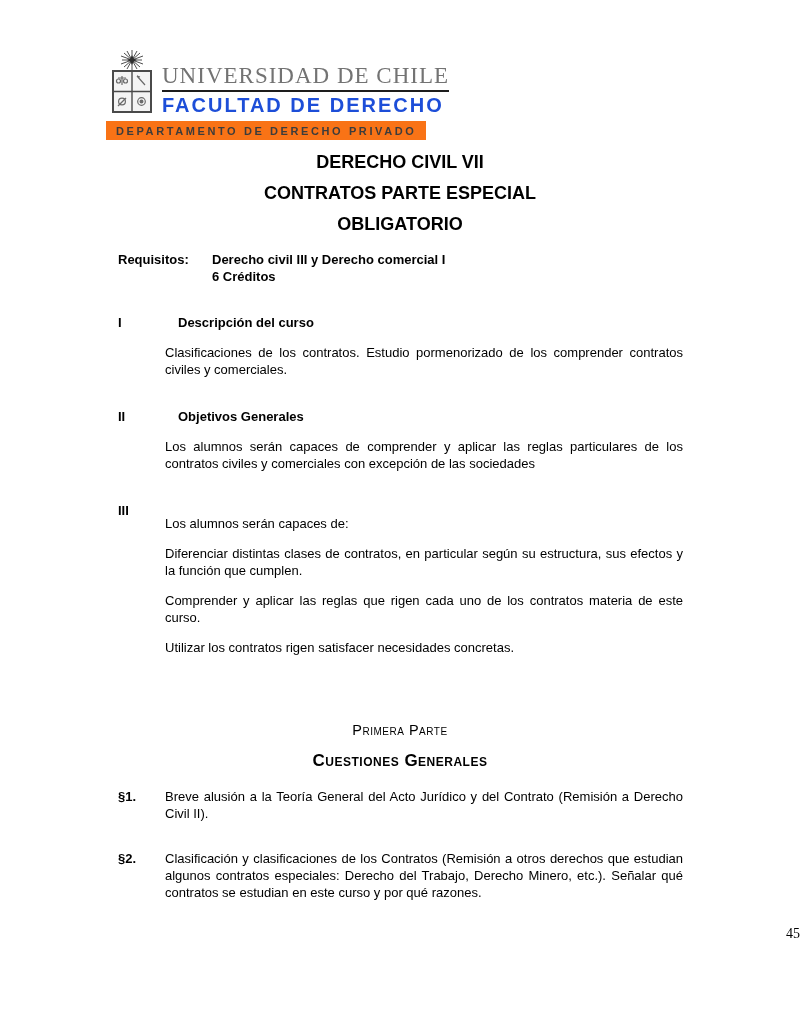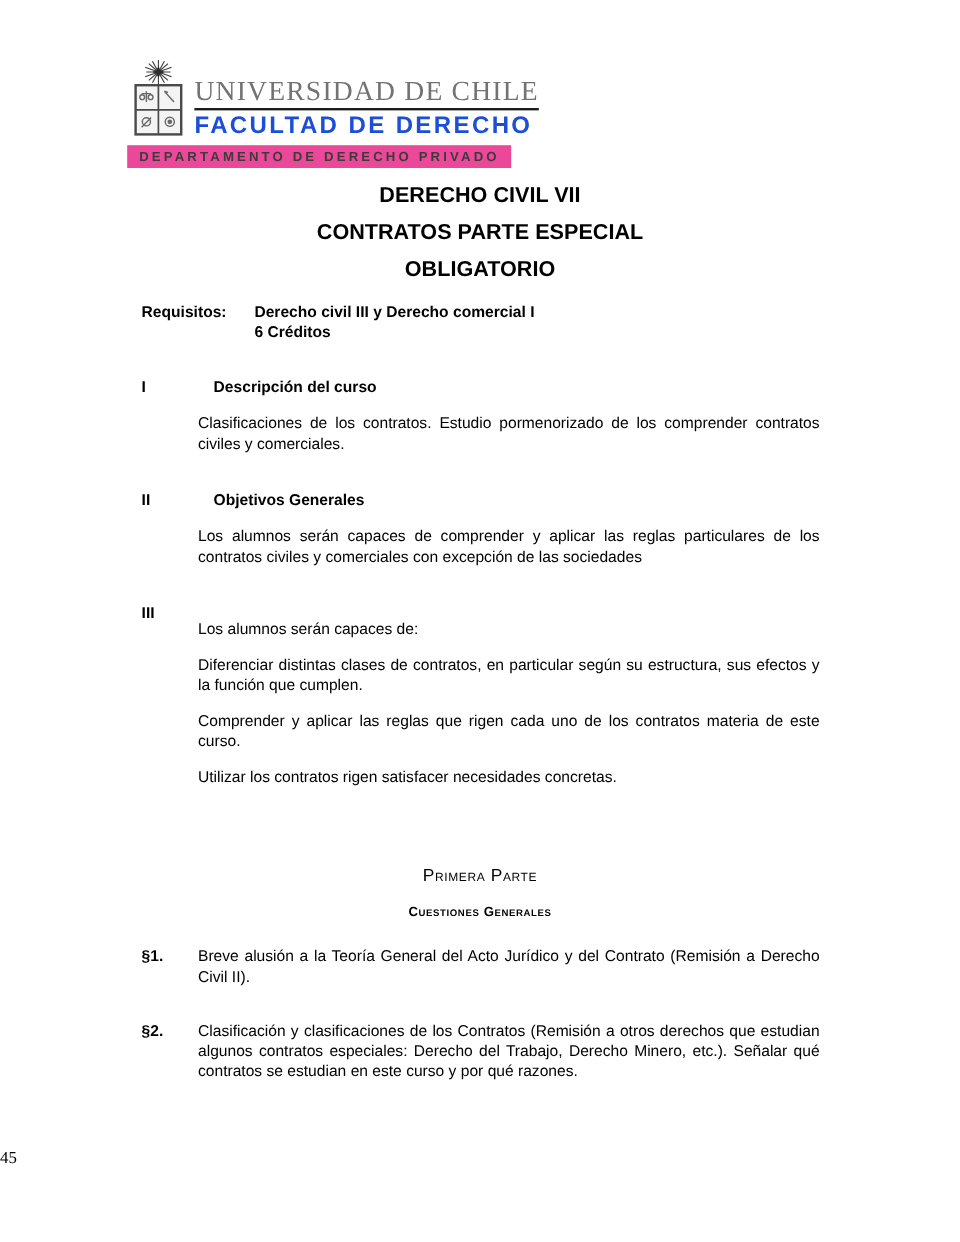--- a/index.html
+++ b/index.html
@@ -28,21 +28,21 @@
     padding-bottom: 1px;
     display: inline-block;
   }
   .fac-name {
     font-size: 20px; font-weight: bold; letter-spacing: 2px;
     color: #1d4ed8; white-space: nowrap; margin-top: 2px;
   }
   .dept-wrap { margin: 4px 0 0 106px; }
   .dept-bar {
     display: inline-block;
-    background: #ec4899; color: #3c3c3c;
+    background: #f97316; color: #3c3c3c;
     font-size: 11px; font-weight: bold; letter-spacing: 2.6px;
     padding: 4px 10px 3px 10px;
   }
 
   
   .titles { text-align: center; }
   .title-line {
     font-size: 18px; font-weight: bold; line-height: 17px;
     margin: 14px 0 0 0;
   }
@@ -60,37 +60,37 @@
   .sec-heading { font-size: 13px; font-weight: bold; margin: 0; padding-left: 13px; }
   .sec-body p { margin: 13px 0 0 0; text-align: justify; }
 
   
   .part-title {
     text-align: center; font-weight: normal; font-size: 14.5px;
     font-variant: small-caps; letter-spacing: 0.5px;
     line-height: 17px; margin: 66px 0 0 0;
   }
   .part-subtitle {
-    text-align: center; font-weight: bold; font-size: 11px;
+    text-align: center; font-weight: bold; font-size: 17px;
     font-variant: small-caps; letter-spacing: 0.5px;
     line-height: 17px; margin: 13px 0 0 0;
   }
 
   
   .item { display: flex; margin: 19px 117px 0 118px; font-size: 13px; line-height: 17px; }
   .item + .item { margin-top: 28px; }
   .item-marker { width: 47px; flex: 0 0 47px; font-weight: bold; }
   .item-text { flex: 1; text-align: justify; margin: 0; }
 
   
   .footer {
-    text-align: left;
+    text-align: right;
     font-family: "Liberation Serif", serif;
     font-size: 14px; line-height: 17px;
-    margin-top: 56px;
+    margin-top: 24px;
   }
 </style>
 </head>
 <body>
 
 <div class="page">
 
   <div class="letterhead">
     <span class="crest">
       <svg viewBox="0 0 52 66" width="52" height="66" xmlns="http://www.w3.org/2000/svg">

